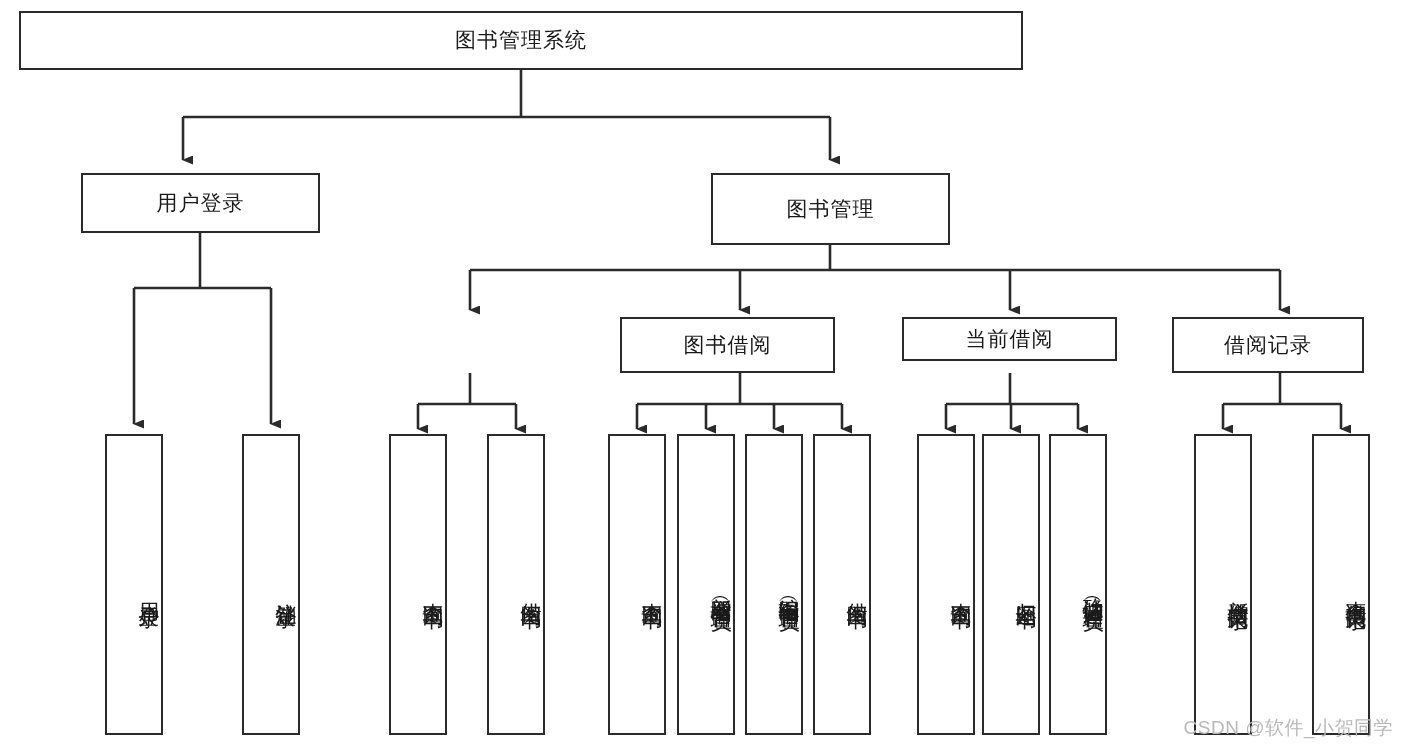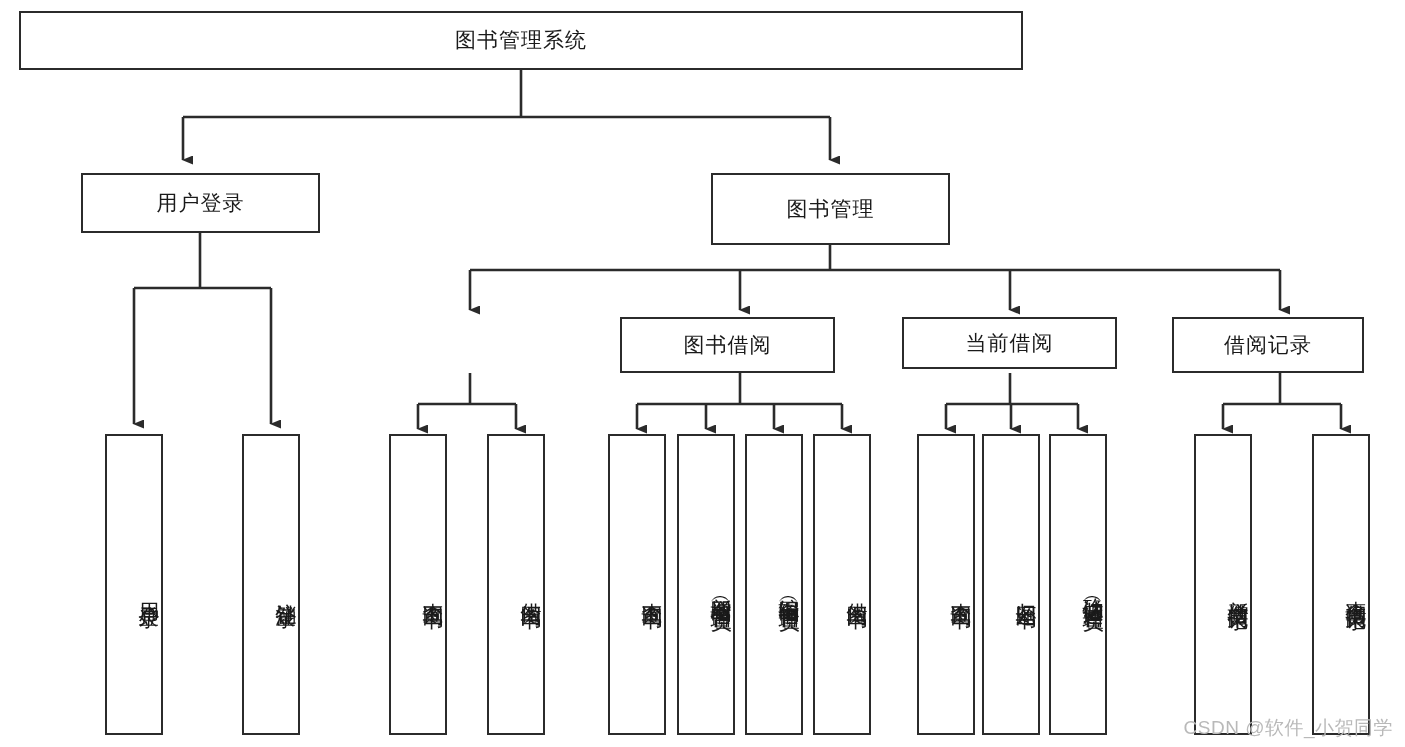--- a/index.html
+++ b/index.html
@@ -136,21 +136,21 @@
   <div class="node horizontal" style="left:81px; top:173px; width:239px; height:60px;">
     <span class="node-label">用户登录</span>
   </div>
   <div class="node horizontal" style="left:711px; top:173px; width:239px; height:72px;">
     <span class="node-label">图书管理</span>
   </div>
 
   <div class="node horizontal" style="left:620px; top:317px; width:215px; height:56px;">
     <span class="node-label">图书借阅</span>
   </div>
-  <div class="node horizontal" style="left:902px; top:317px; width:215px; height:52px;justify-content:center;">
+  <div class="node horizontal" style="left:902px; top:317px; width:215px; height:44px;justify-content:center;">
     <span class="node-label">当前借阅</span>
   </div>
   <div class="node horizontal" style="left:1172px; top:317px; width:192px; height:56px;">
     <span class="node-label">借阅记录</span>
   </div>
 
   <div class="node vertical" style="left:105px; top:434px; width:58px; height:301px;">
     <span class="node-label">用户登录</span>
   </div>
   <div class="node vertical" style="left:242px; top:434px; width:58px; height:301px;">

